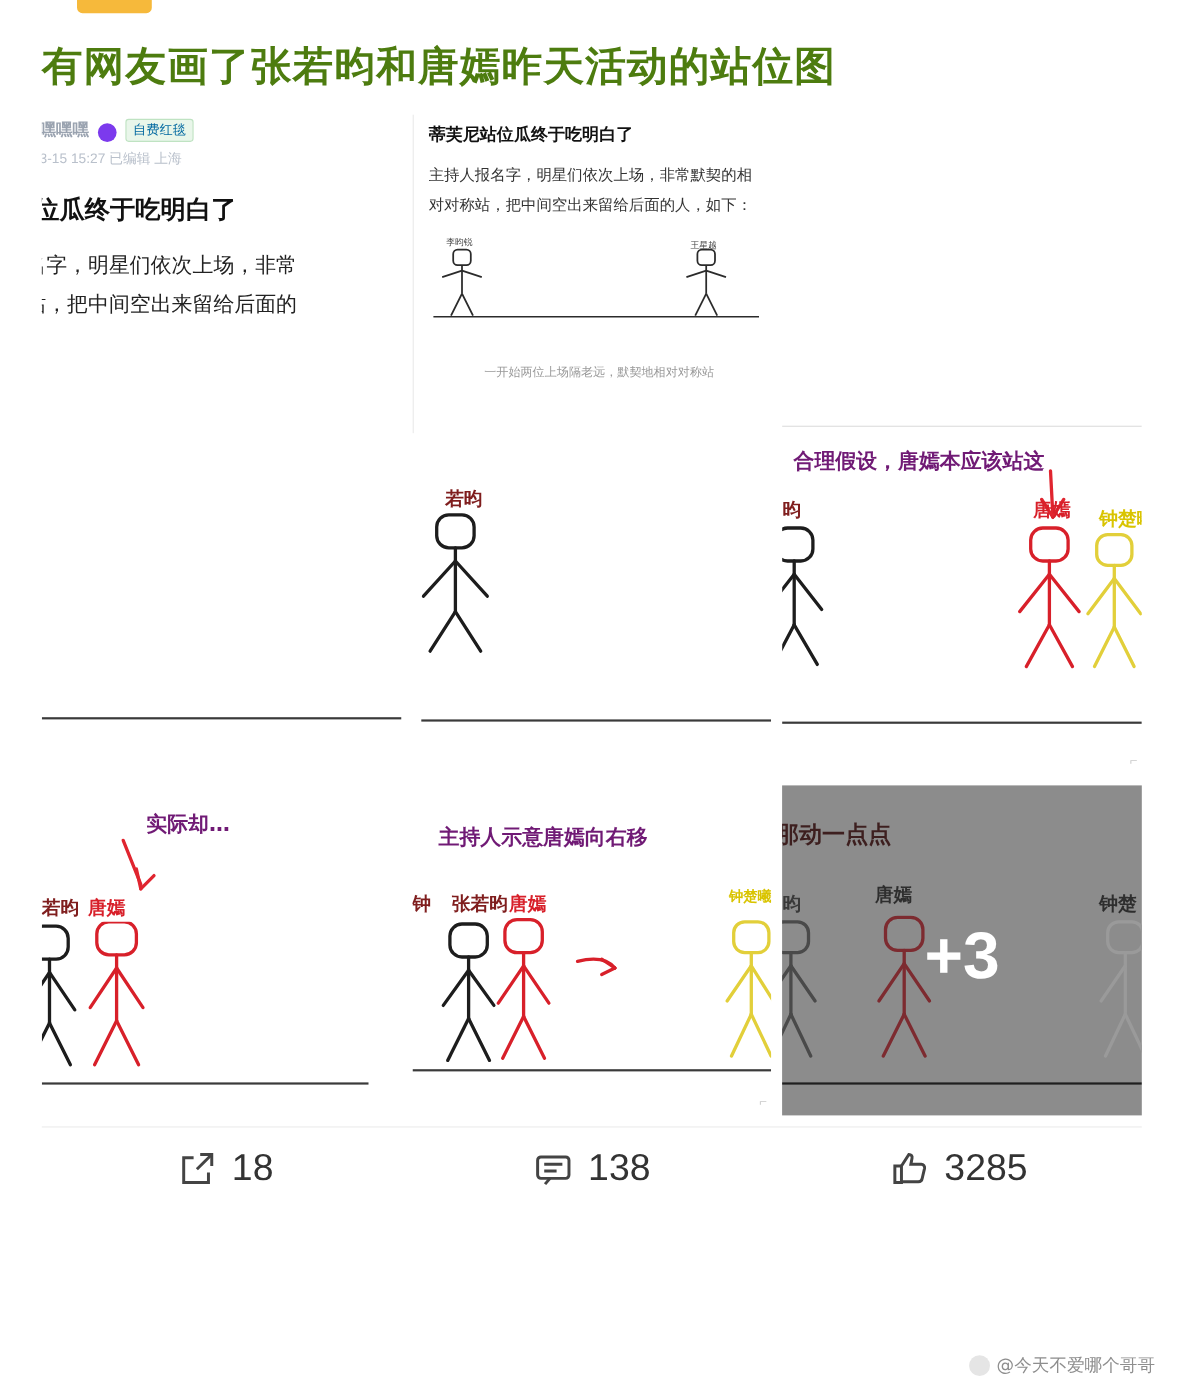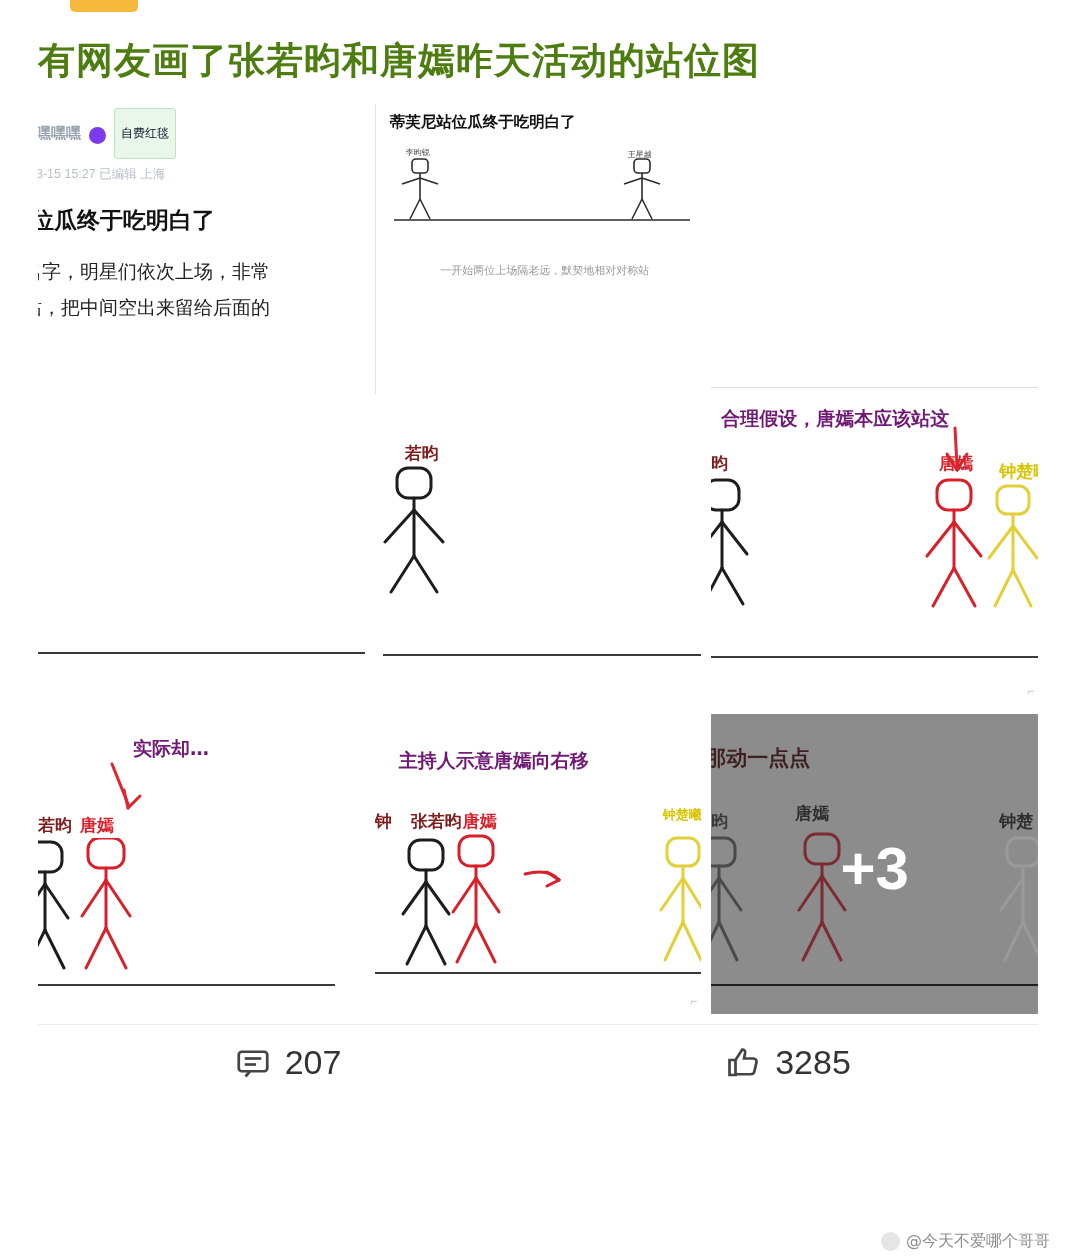--- a/index.html
+++ b/index.html
@@ -34,22 +34,22 @@
   .cell.w1{width:330px;height:300px;}
 
   
   .wb-head{display:flex;align-items:center;gap:8px;margin:4px 0 0 -32px;}
   .wb-name{color:#9aa3b0;font-size:15px;font-weight:700;white-space:nowrap;}
   .wb-emoji{
     display:inline-block;width:17px;height:17px;border-radius:50%;
     background:#7c3aed;position:relative;top:2px;
   }
   .wb-badge{
-    background:#e9f6ea;color:#0f172a;border:1px solid #bfe3c2;
-    font-size:12px;padding:16px 6px;border-radius:3px;white-space:nowrap;
+    background:#e9f6ea;color:#0369a1;border:1px solid #bfe3c2;
+    font-size:12px;padding:1px 6px;border-radius:3px;white-space:nowrap;
   }
   .wb-meta{color:#b9c0cb;font-size:12.5px;margin:7px 0 0 -34px;white-space:nowrap;}
   .wb-h2{
     font-size:23px;font-weight:700;color:#111;margin:22px 0 0 -30px;white-space:nowrap;
     font-family:"DejaVu Sans","Liberation Sans",sans-serif;
   }
   .wb-p{
     font-size:19px;line-height:34px;color:#222;margin:18px 0 0 -34px;white-space:nowrap;
     font-family:"DejaVu Sans","Liberation Sans",sans-serif;
   }
@@ -129,20 +129,21 @@
       </div>
       <div class="wb-meta">026-03-15 15:27 已编辑 上海</div>
       <div class="wb-h2">站位瓜终于吃明白了</div>
       <div class="wb-p">报名字，明星们依次上场，非常</div>
       <div class="wb-p" style="margin-top:2px">称站，把中间空出来留给后面的</div>
     </div>
 
     <div class="cell w1" style="height:290px">
       <div class="note">
         <div class="note-title">蒂芙尼站位瓜终于吃明白了</div>
+        <div class="note-body">主持人报名字，明星们依次上场，非常默契的相对对称站，把中间空出来留给后面的人，如下：</div>
         <div class="note-fig">
           <span class="tiny-label" style="left:16px;top:0">李昀锐</span>
           <span class="tiny-label" style="left:238px;top:2px">王星越</span>
           <svg width="310" height="100" viewBox="0 0 310 100">
             <g stroke="#2b2b2b" stroke-width="1.6" fill="none">
               <rect x="22" y="12" width="16" height="14" rx="4"></rect>
               <line x1="30" y1="26" x2="30" y2="52"></line>
               <line x1="30" y1="31" x2="12" y2="37"></line>
               <line x1="30" y1="31" x2="48" y2="37"></line>
               <line x1="30" y1="52" x2="20" y2="72"></line>
@@ -337,26 +338,34 @@
       <div class="plus3">+3</div>
     </div>
   </div>
 </div>
 
 <div class="divider"></div>
 
 <div class="footer">
   <div class="fitem">
     <svg class="fico" viewBox="0 0 24 24" fill="none" stroke="#444" stroke-width="1.8">
+      <path d="M14 3h7v7"></path>
+        <path d="M21 3l-9 9"></path>
+      <path d="M19 14v6H4V5h6"></path>
+    </svg>
+    <span class="fcount">18</span>
+  </div>
+  <div class="fitem">
+    <svg class="fico" viewBox="0 0 24 24" fill="none" stroke="#444" stroke-width="1.8">
       <rect x="2.5" y="4.5" width="19" height="13" rx="2"></rect>
       <path d="M7 21l3-3.5"></path>
       <line x1="6.5" y1="9" x2="17.5" y2="9"></line>
       <line x1="6.5" y1="13" x2="14" y2="13"></line>
     </svg>
-    <span class="fcount">207</span>
+    <span class="fcount">138</span>
   </div>
   <div class="fitem">
     <svg class="fico" viewBox="0 0 24 24" fill="none" stroke="#444" stroke-width="1.8">
       <path d="M7 10v10H3V10z"></path>
       <path d="M7 10l4.5-7c1.4 0 2.2 1 1.9 2.3L12.7 9H19a2 2 0 0 1 2 2.4l-1.4 6A2.5 2.5 0 0 1 17 19.5H7"></path>
     </svg>
     <span class="fcount">3285</span>
   </div>
 </div>
 

